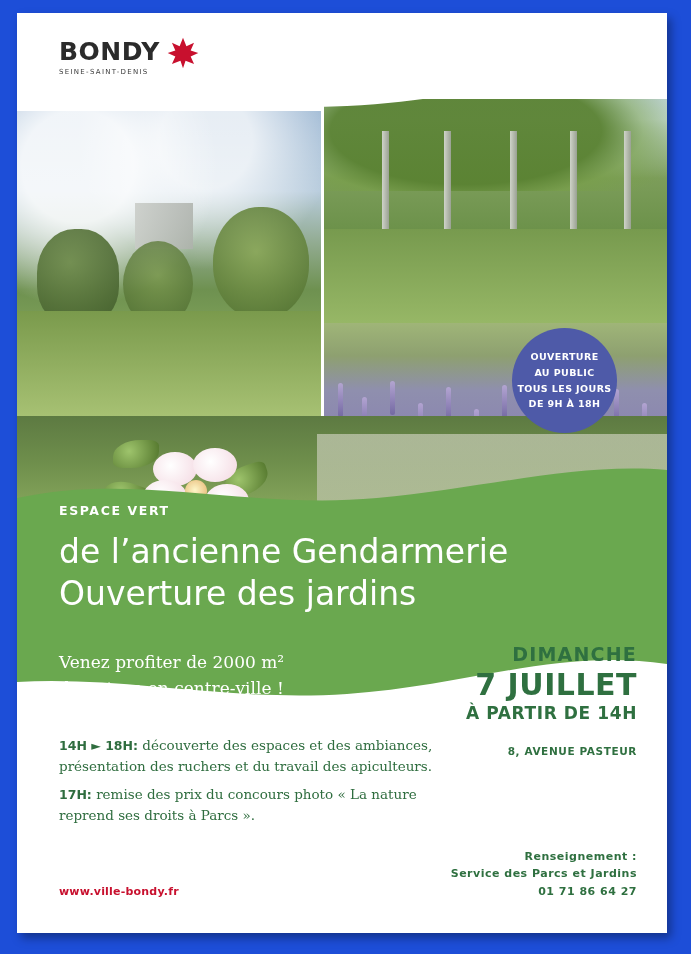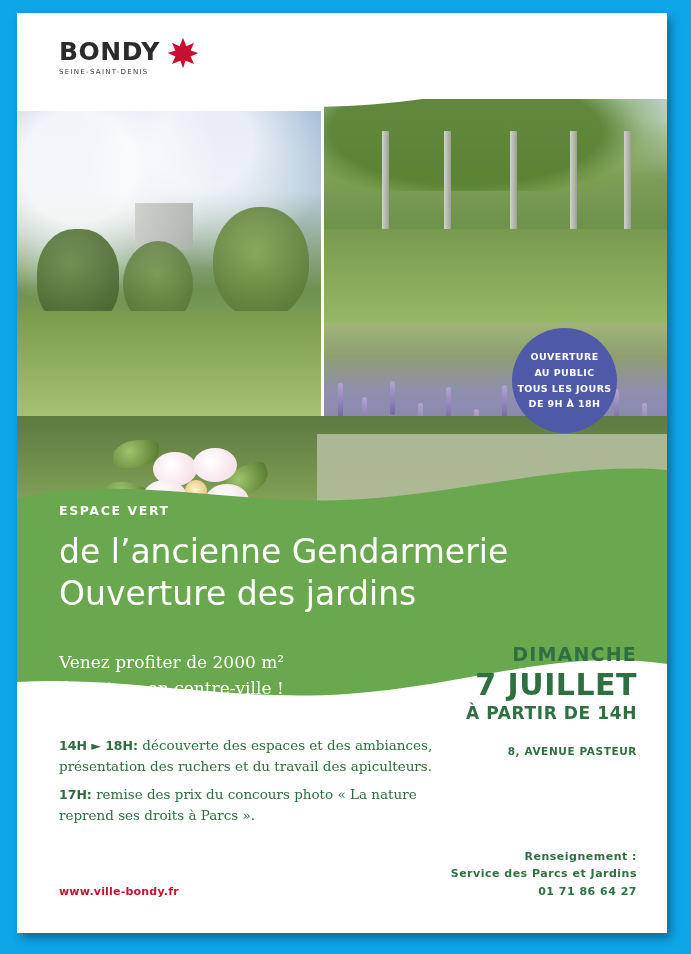--- a/index.html
+++ b/index.html
@@ -6,21 +6,21 @@
     margin: 0;
     padding: 0;
     background: #ffffff;
     font-family: "Liberation Sans", sans-serif;
   }
   #poster {
     position: relative;
     width: 691px;
     height: 954px;
     overflow: hidden;
-    background: #0ea5e9;
+    background: #1d4ed8;
   }
   .sheet {
     position: absolute;
     left: 17px;
     top: 13px;
     width: 650px;
     height: 920px;
     background: #ffffff;
     box-shadow: 4px 5px 9px rgba(0,0,0,0.35);
     overflow: hidden;

